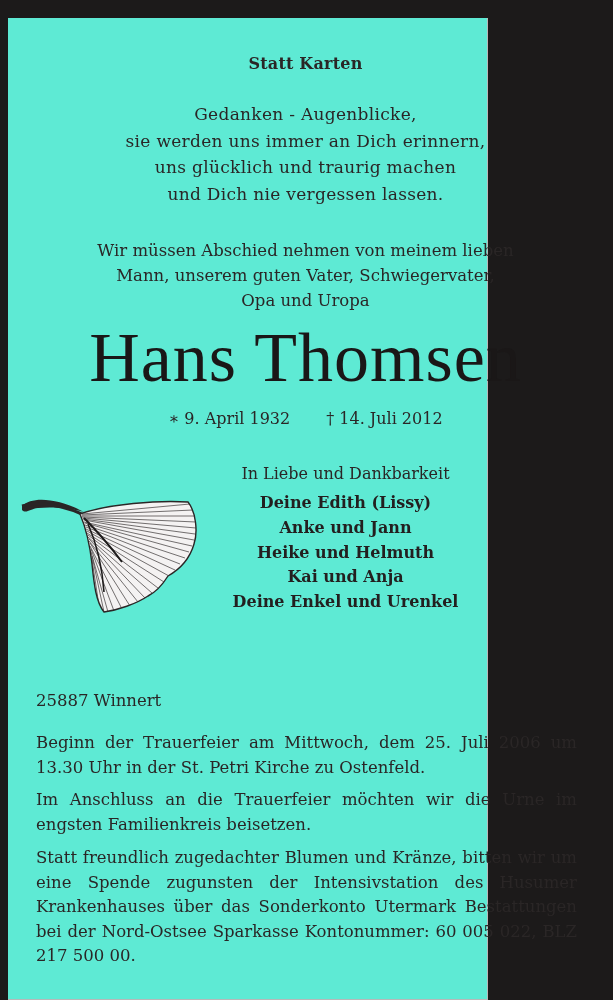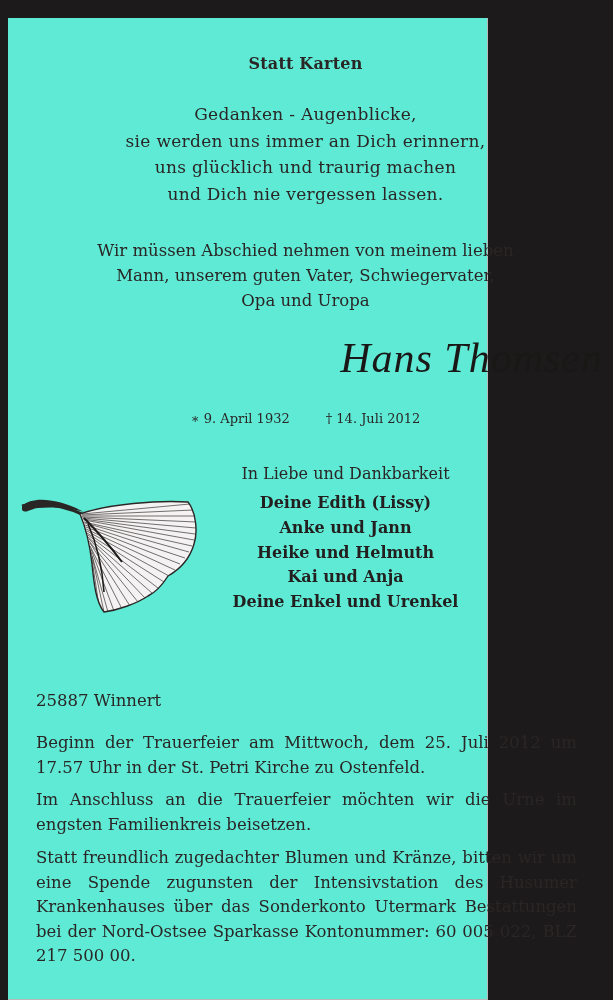--- a/index.html
+++ b/index.html
@@ -33,30 +33,28 @@
     letter-spacing: 0.3px;
   }
   .intro {
     top: 220px;
     font-size: 16.5px;
     line-height: 25px;
   }
   .name {
     top: 300px;
     font-family: "Liberation Serif", "DejaVu Serif", serif;
-    font-style: italic;
-    font-size: 42px;
+    font-size: 70px;
     line-height: 80px;
     letter-spacing: 1px;
     color: #1a1717;
-    text-align: right;
   }
   .dates {
     top: 389px;
-    font-size: 13px;
+    font-size: 16px;
     line-height: 24px;
   }
   .dates span { display: inline-block; }
   .dates .gap { width: 36px; }
   .family {
     left: 200px; width: 275px;
     top: 443px;
     text-align: center;
   }
   .family .thanks {
@@ -161,17 +159,17 @@
     <div class="thanks">In Liebe und Dankbarkeit</div>
     <div class="member">Deine Edith (Lissy)</div>
     <div class="member">Anke und Jann</div>
     <div class="member">Heike und Helmuth</div>
     <div class="member">Kai und Anja</div>
     <div class="member">Deine Enkel und Urenkel</div>
   </div>
 
   <div class="abs place">25887 Winnert</div>
 
-  <div class="abs para p1">Beginn der Trauerfeier am Mittwoch, dem 25. Juli 2012 um 17.57 Uhr in der St. Petri Kirche zu Ostenfeld.</div>
+  <div class="abs para p1">Beginn der Trauerfeier am Mittwoch, dem 25. Juli 2006 um 13.30 Uhr in der St. Petri Kirche zu Ostenfeld.</div>
   <div class="abs para p2">Im Anschluss an die Trauerfeier möchten wir die Urne im engsten Familienkreis beisetzen.</div>
   <div class="abs para p3">Statt freundlich zugedachter Blumen und Kränze, bitten wir um eine Spende zugunsten der Intensivstation des Husumer Krankenhauses über das Sonderkonto Utermark Bestattungen bei der Nord-Ostsee Sparkasse Kontonummer: 60 005 022, BLZ 217 500 00.</div>
 
 </div>
 
 </body></html>

